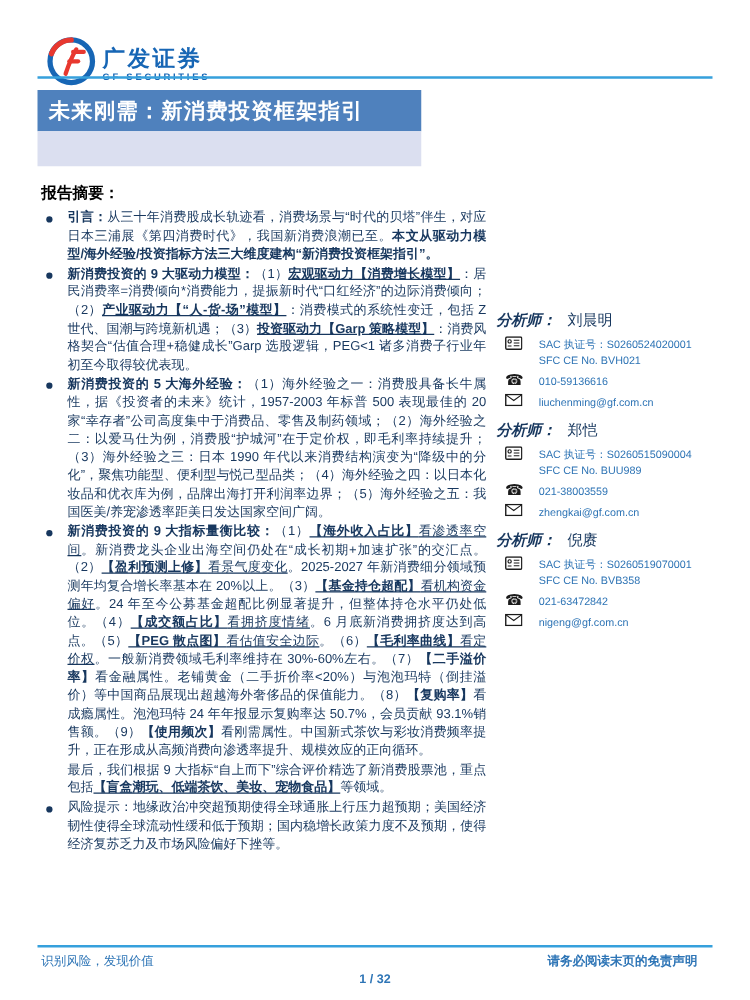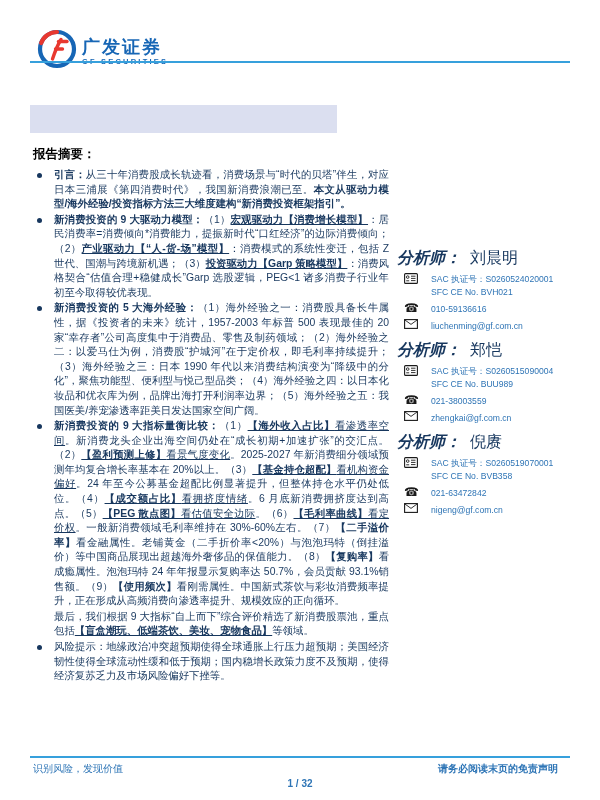--- a/index.html
+++ b/index.html
@@ -31,21 +31,21 @@
   .dot::before{content:"";display:block;width:5px;height:5px;border-radius:50%;
                background:#17375E;margin-top:5px;margin-left:4px;}
   .bullet.nodot .dot::before{visibility:hidden;}
   .txt{flex:1;font-size:10.4px;line-height:14.6px;color:#17375E;text-align:justify;}
   .txt .b{font-weight:bold;}
   .txt .u{text-decoration:underline;}
 
   
   .analysts{position:absolute;left:397px;top:248px;width:176px;}
   .analyst{margin-bottom:7px;}
-  .a-head{font-size:16px;color:#17375E;margin-bottom:4px;}
+  .a-head{font-size:12px;color:#17375E;margin-bottom:4px;}
   .a-label{font-weight:bold;font-style:italic;margin-right:9px;}
   .a-row{display:flex;align-items:flex-start;margin-bottom:3px;}
   .a-icon{width:27px;flex:none;padding-left:7px;color:#1a1a1a;font-size:12px;line-height:12px;}
   .a-lines div,.a-detail{font-size:8.6px;color:#2E74B5;line-height:13px;}
   .a-detail{padding-top:1px;}
 
   
   .footer-rule{position:absolute;left:30px;right:30px;top:756px;height:2px;background:#36A0DC;}
   .footer-left{position:absolute;left:33px;top:762px;font-size:10px;font-weight:normal;color:#2E75B6;}
   .footer-right{position:absolute;right:42px;top:762px;font-size:10px;font-weight:bold;color:#2E75B6;}
@@ -69,20 +69,21 @@
         </svg>
       </span>
       <span class="logo-text">
         <div class="cn">广发证券</div>
         <div class="en">GF SECURITIES</div>
       </span>
     </div>
   </div>
   <div class="header-rule"></div>
 
+  <div class="title-bar">未来刚需：新消费投资框架指引</div>
   <div class="title-band"></div>
 
   <div class="summary-heading">报告摘要：</div>
   <div class="summary-list" id="summary-list">
     <div class="bullet">
       <span class="dot"></span>
       <div class="txt"><span class="b">引言：</span><span>从三十年消费股成长轨迹看，消费场景与“时代的贝塔”伴生，对应日本三浦展《第四消费时代》，我国新消费浪潮已至。</span><span class="b">本文从驱动力模型/海外经验/投资指标方法三大维度建构“新消费投资框架指引”。</span></div>
     </div>
 
     <div class="bullet">

